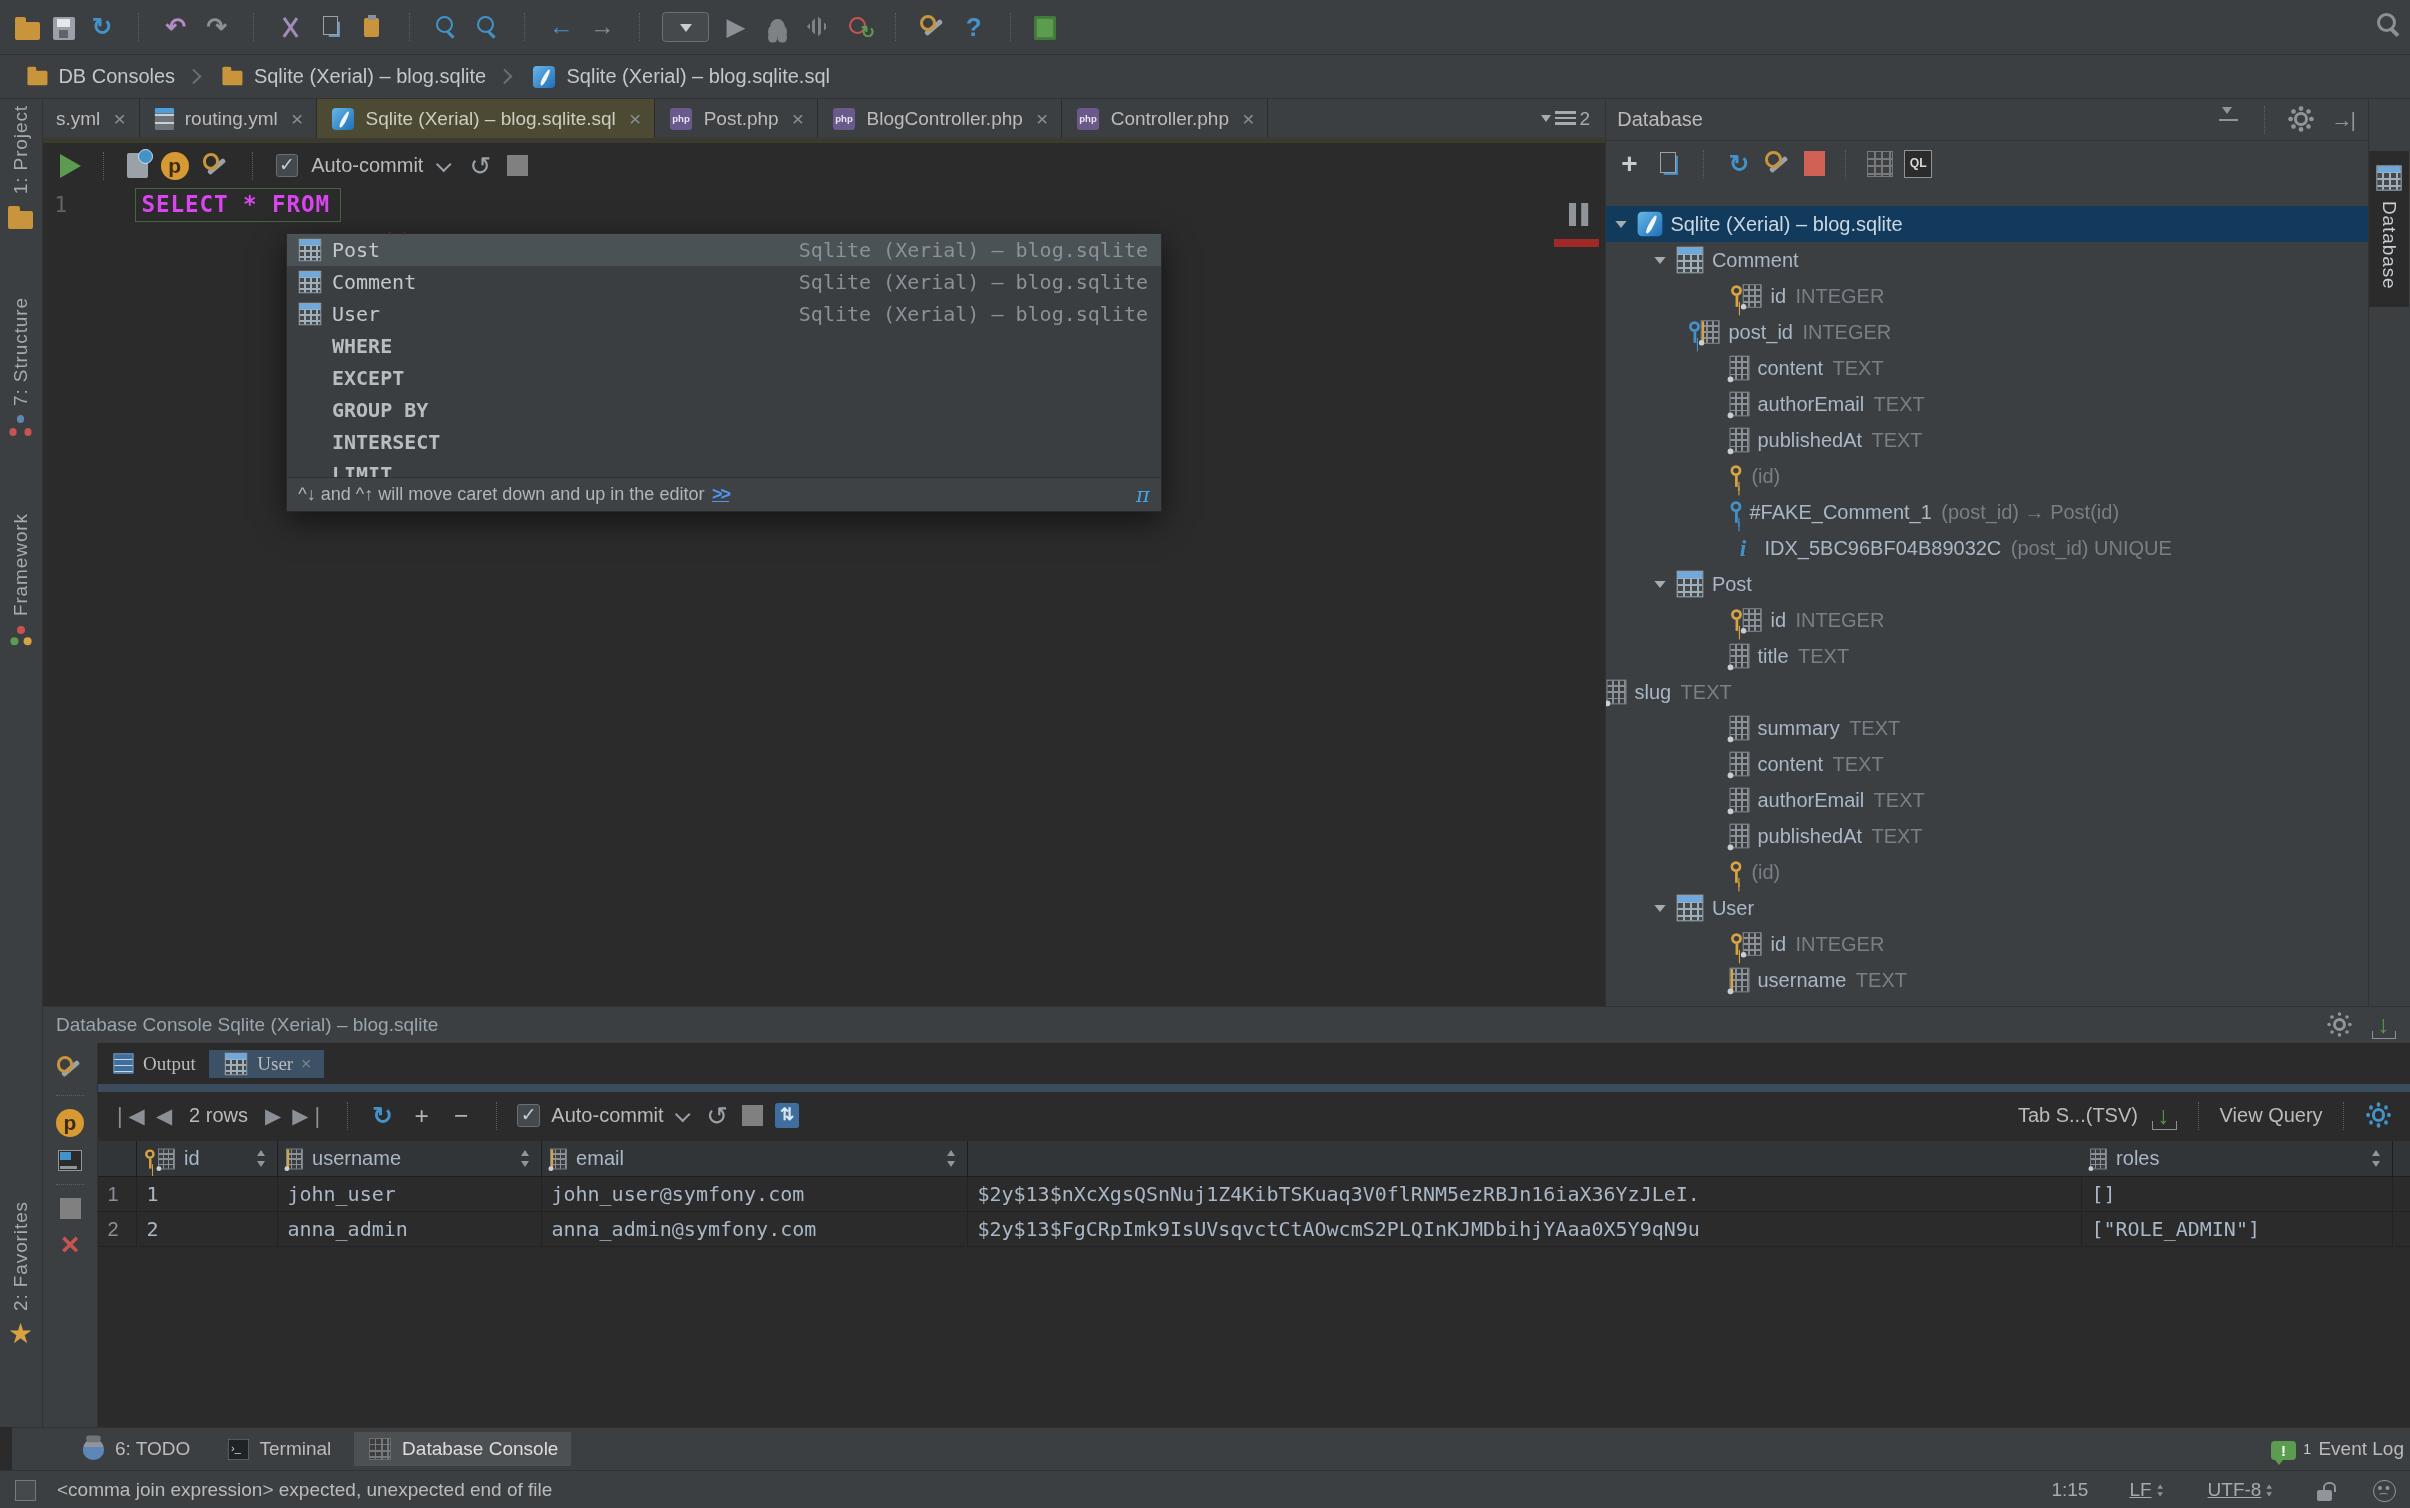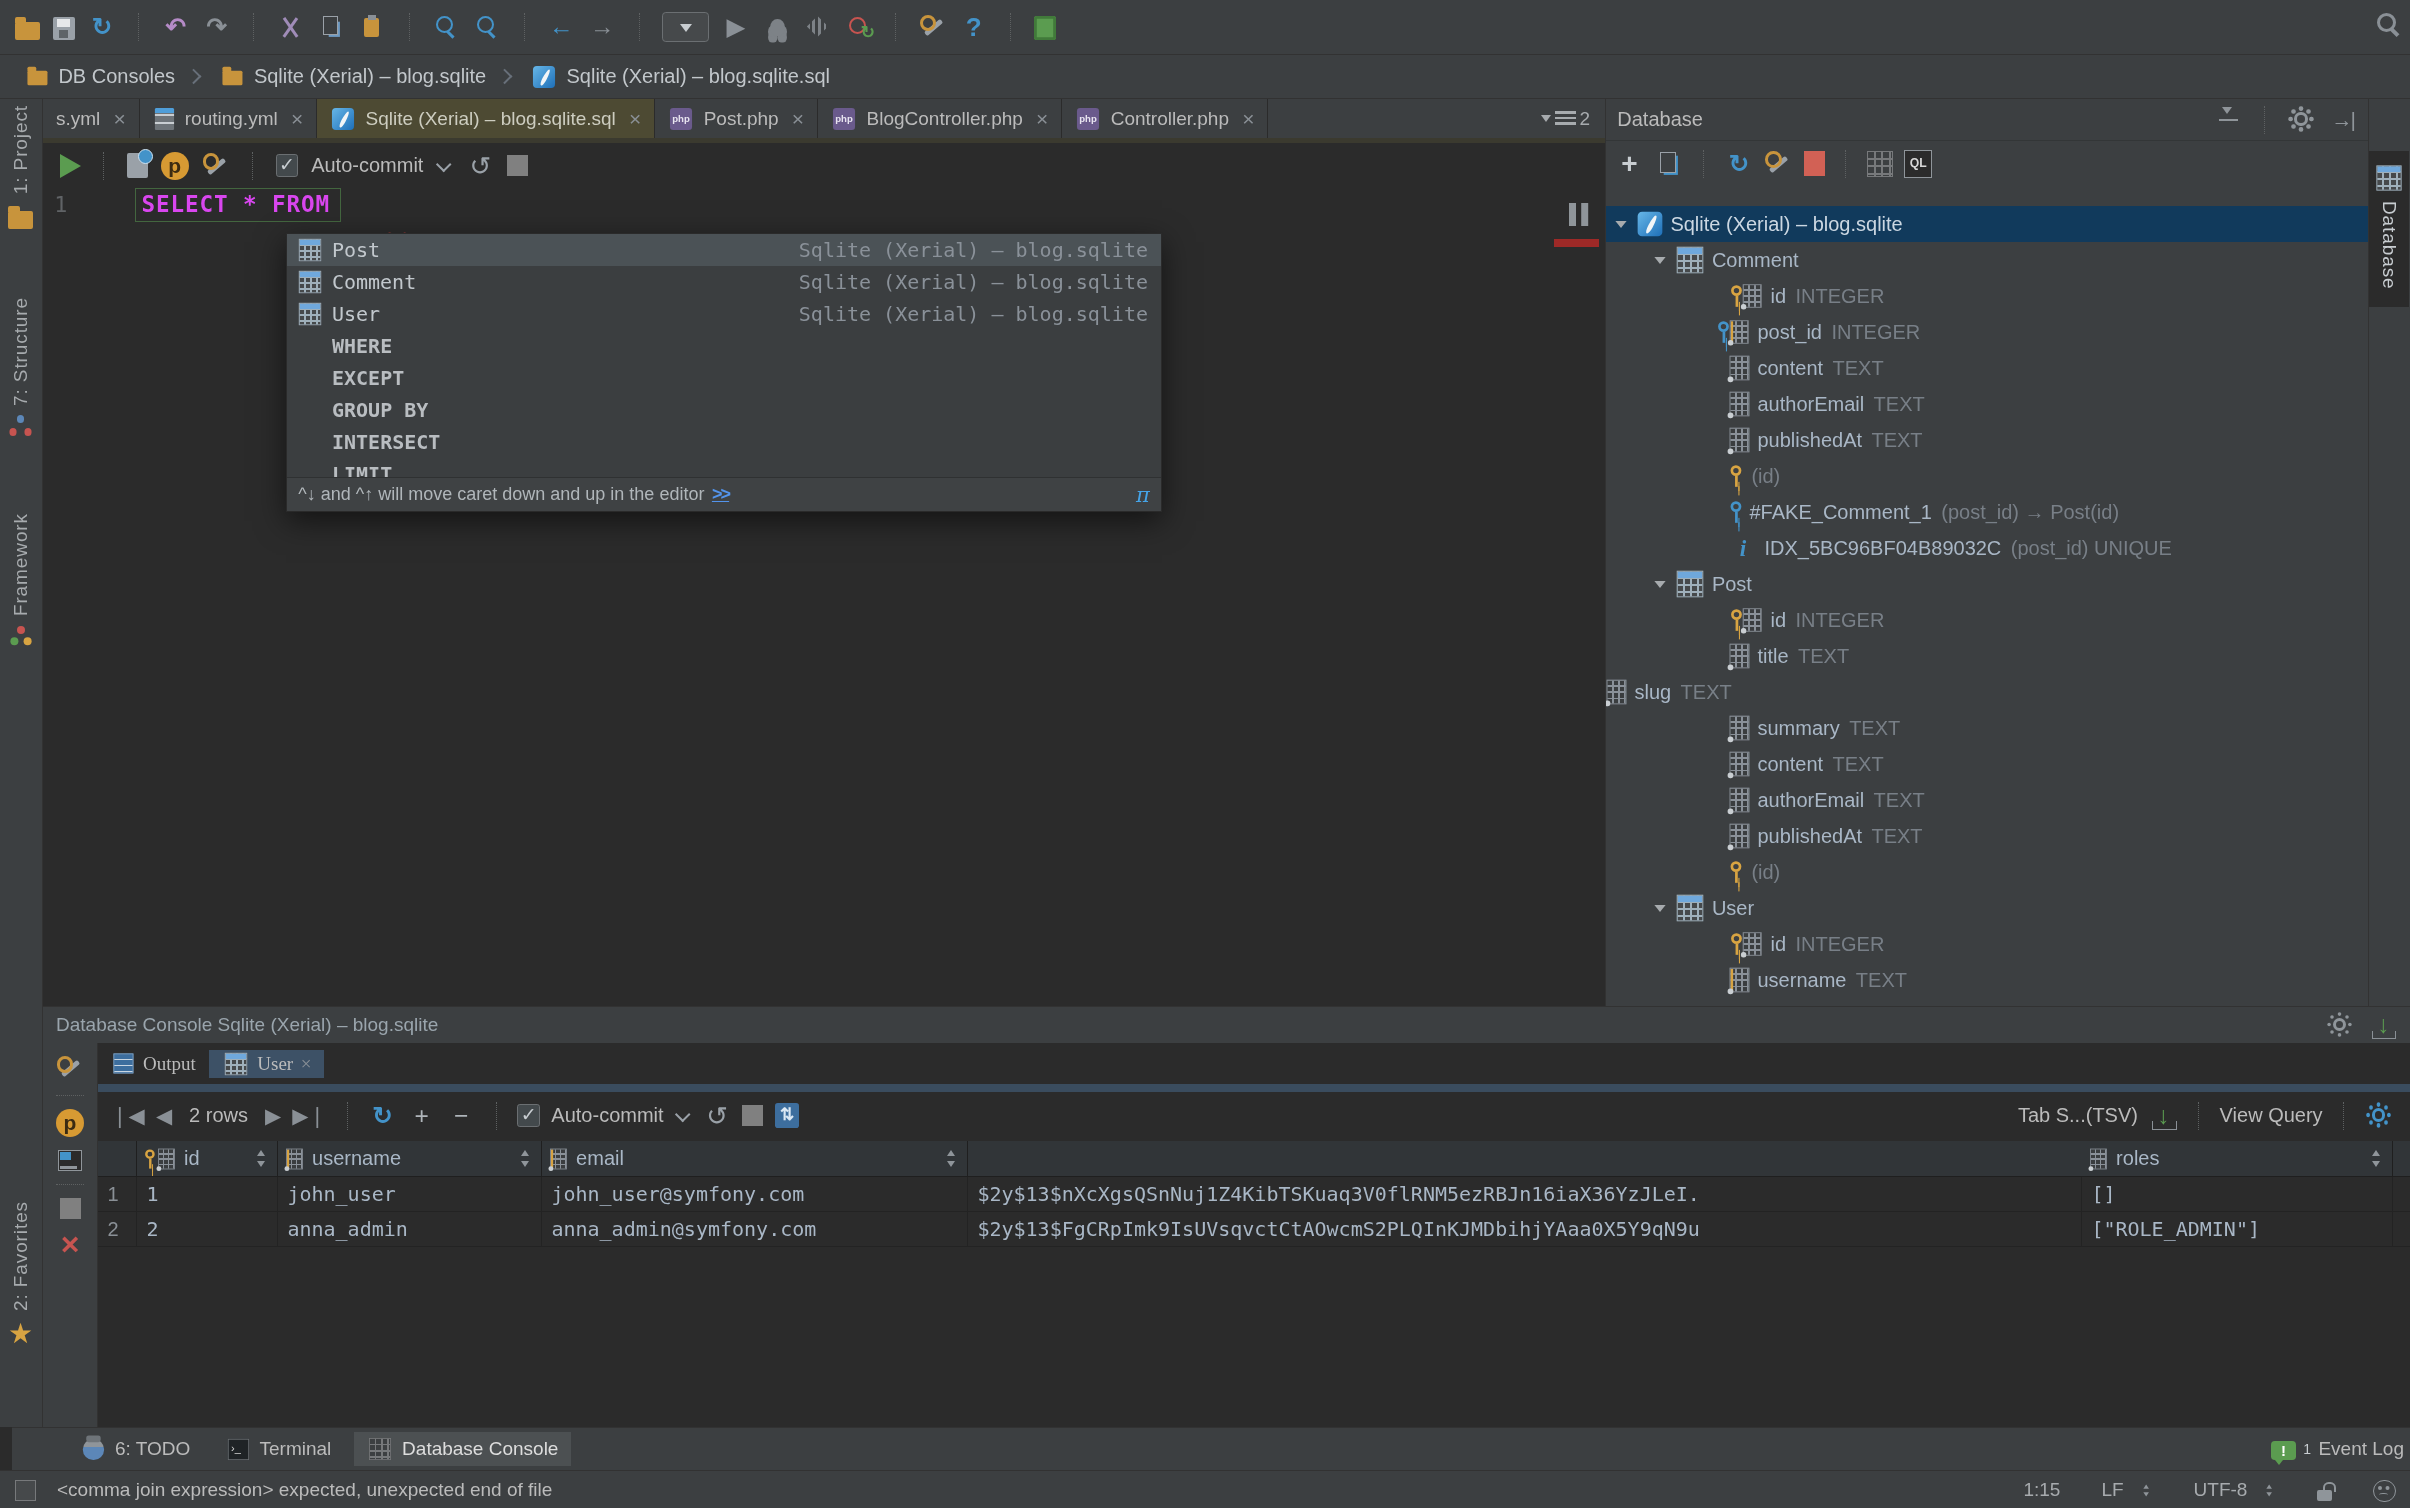--- a/index.html
+++ b/index.html
@@ -226,21 +226,21 @@
 
   
   #toolwin-bar { left:12px; top:1427px; width:2411px; height:43px; background:#3C3F41; border-top:1.9px solid #323232; display:flex; align-items:center; padding:0 19px 0 56px; gap:9.4px; font-size:19px; }
   .twbtn { display:flex; align-items:center; gap:9.4px; padding:3.8px 13px; color:#BBBBBB; cursor:default; }
   .twbtn.active { background:#4C5052; color:#DDDDDD; }
   .twbtn .ic { transform:scale(.85); }
   #eventlog { margin-left:auto; display:flex; align-items:center; gap:7.5px; color:#BBBBBB; }
   #eventlog sub { font-size:14px; color:#C8CDD1; }
   #statusbar { left:0; top:1470px; width:2411px; height:39px; background:#3C3F41; border-top:1.9px solid #323232; display:flex; align-items:center; padding:0 15px; font-size:19px; color:#BBBBBB; }
   #statusbar .right { margin-left:auto; display:flex; align-items:center; gap:41px; color:#A7ABAE; }
-  #statusbar .enc { display:flex; align-items:center; gap:16px; }
+  #statusbar .enc { display:flex; align-items:center; gap:2px;text-decoration:underline; }
   #statusbar .sort { transform:scale(.7); margin:0; }
 </style>
 </head>
 <body>
 
 <div id="app">
 
   <div id="toolbar" class="abs">
       <span class="ic ic-folder"></span>
       <span class="ic ic-save"></span>
@@ -443,21 +443,21 @@
           <span class="name">Comment</span>
         </div>
         <div class="trow" style="padding-left: 123px;">
           <span class="ic-combo">
             <span class="key"></span>
             <span class="ic ic-col"></span>
           </span>
           <span class="name">id</span>
           <span class="meta">INTEGER</span>
         </div>
-        <div class="trow" style="padding-left: 110px;">
+        <div class="trow" style="padding-left: 81px;">
           <span class="ic-combo">
             <span class="key blue"></span>
             <span class="ic ic-col ic-col-gold"></span>
           </span>
           <span class="name">post_id</span>
           <span class="meta">INTEGER</span>
         </div>
         <div class="trow" style="padding-left: 123px;">
           <span class="ic ic-col"></span>
           <span class="name">content</span>

